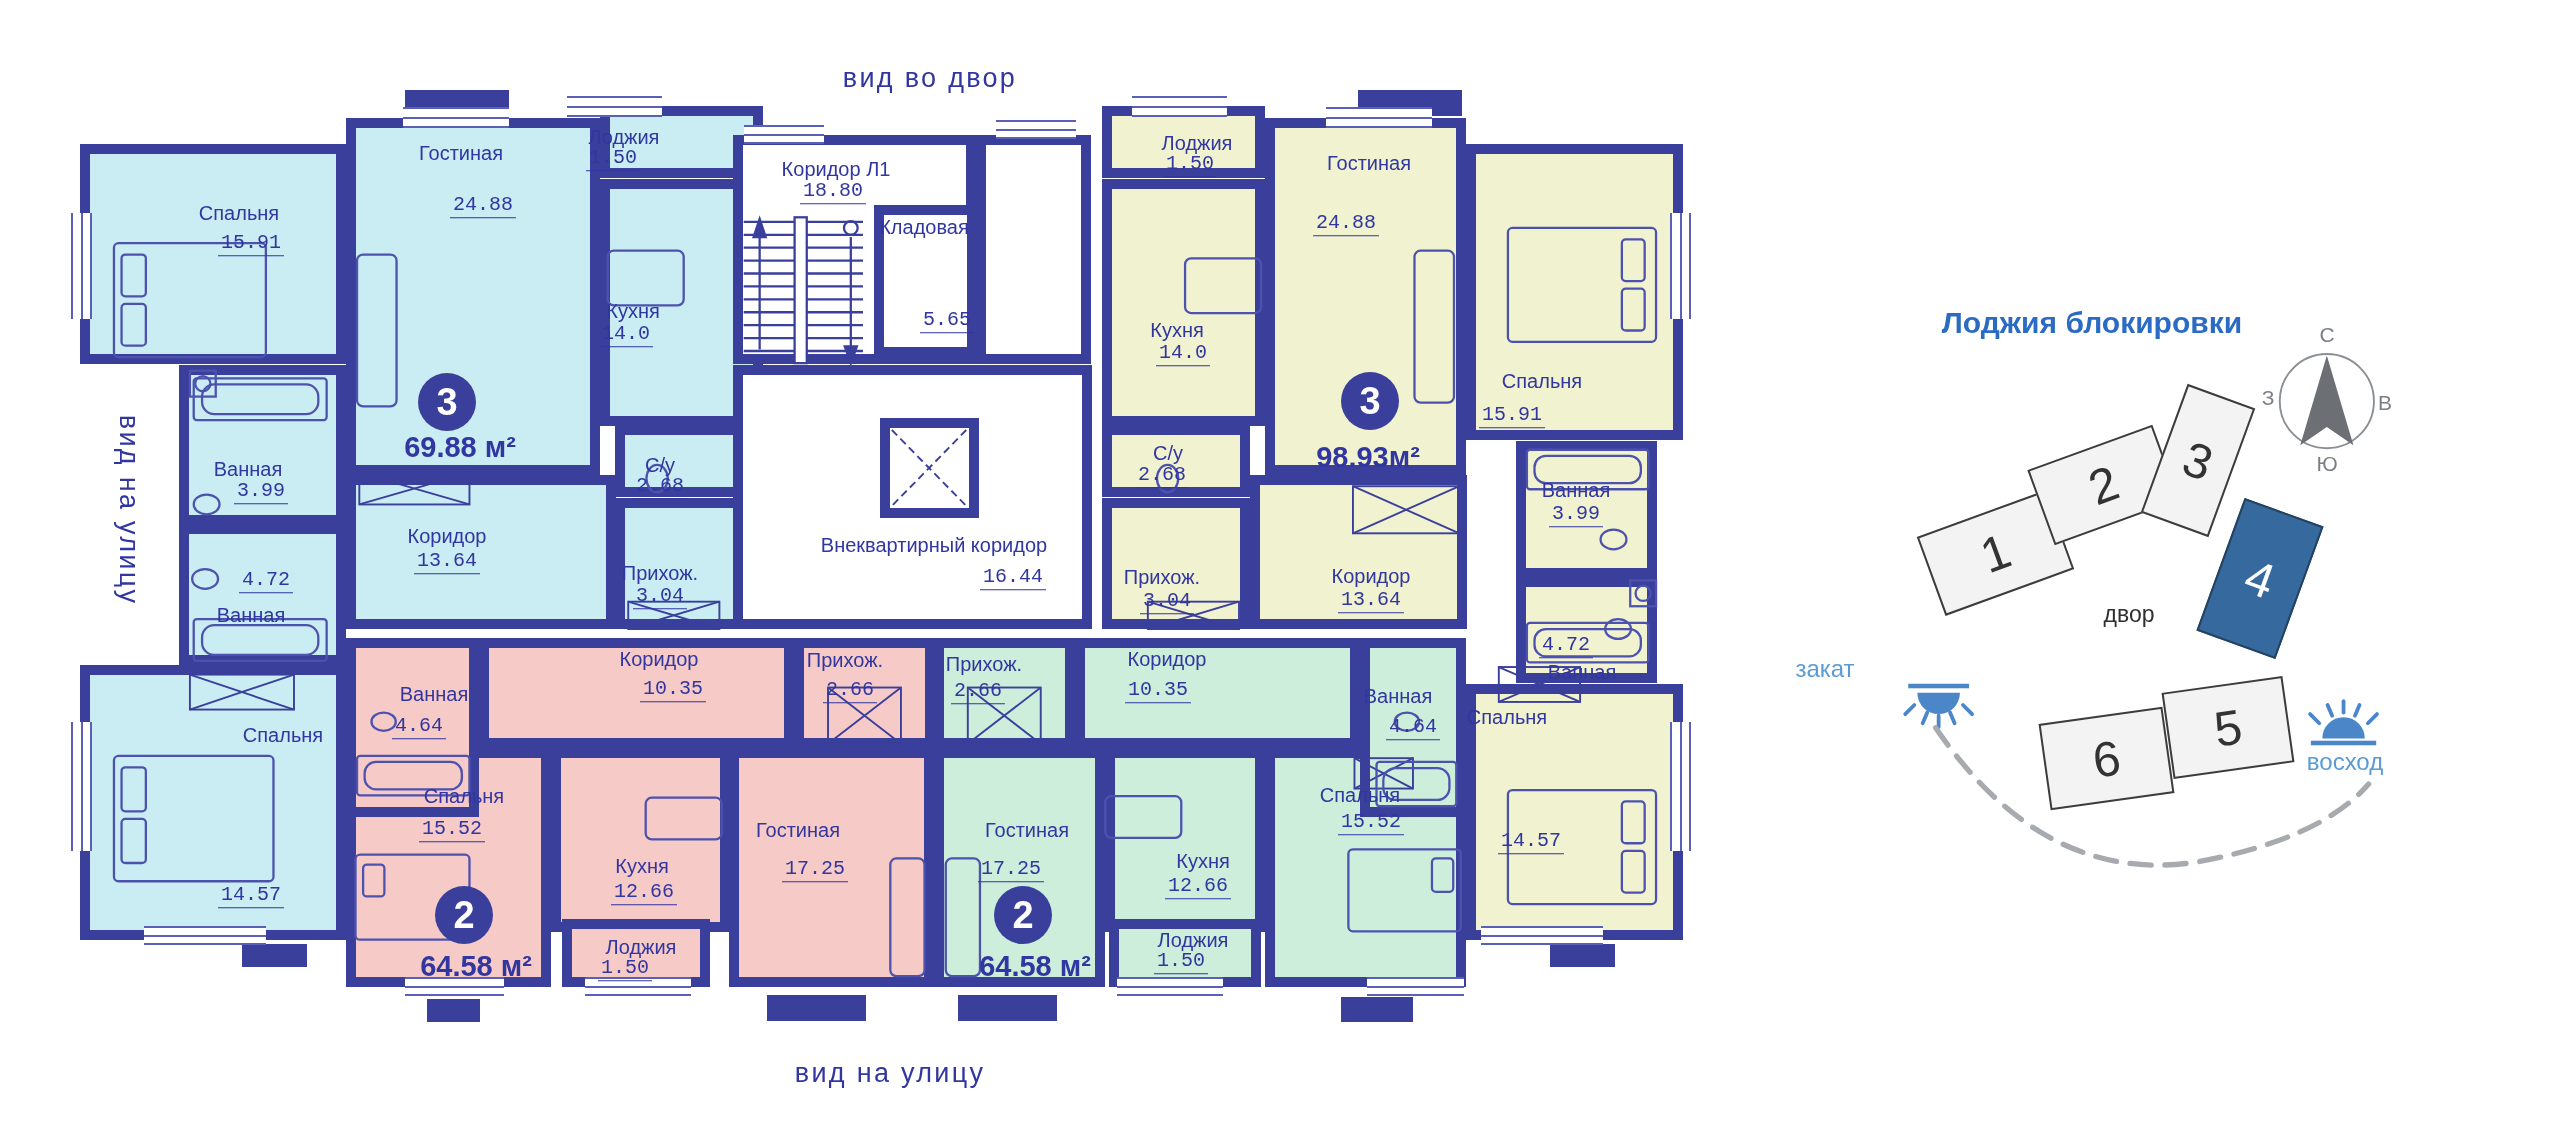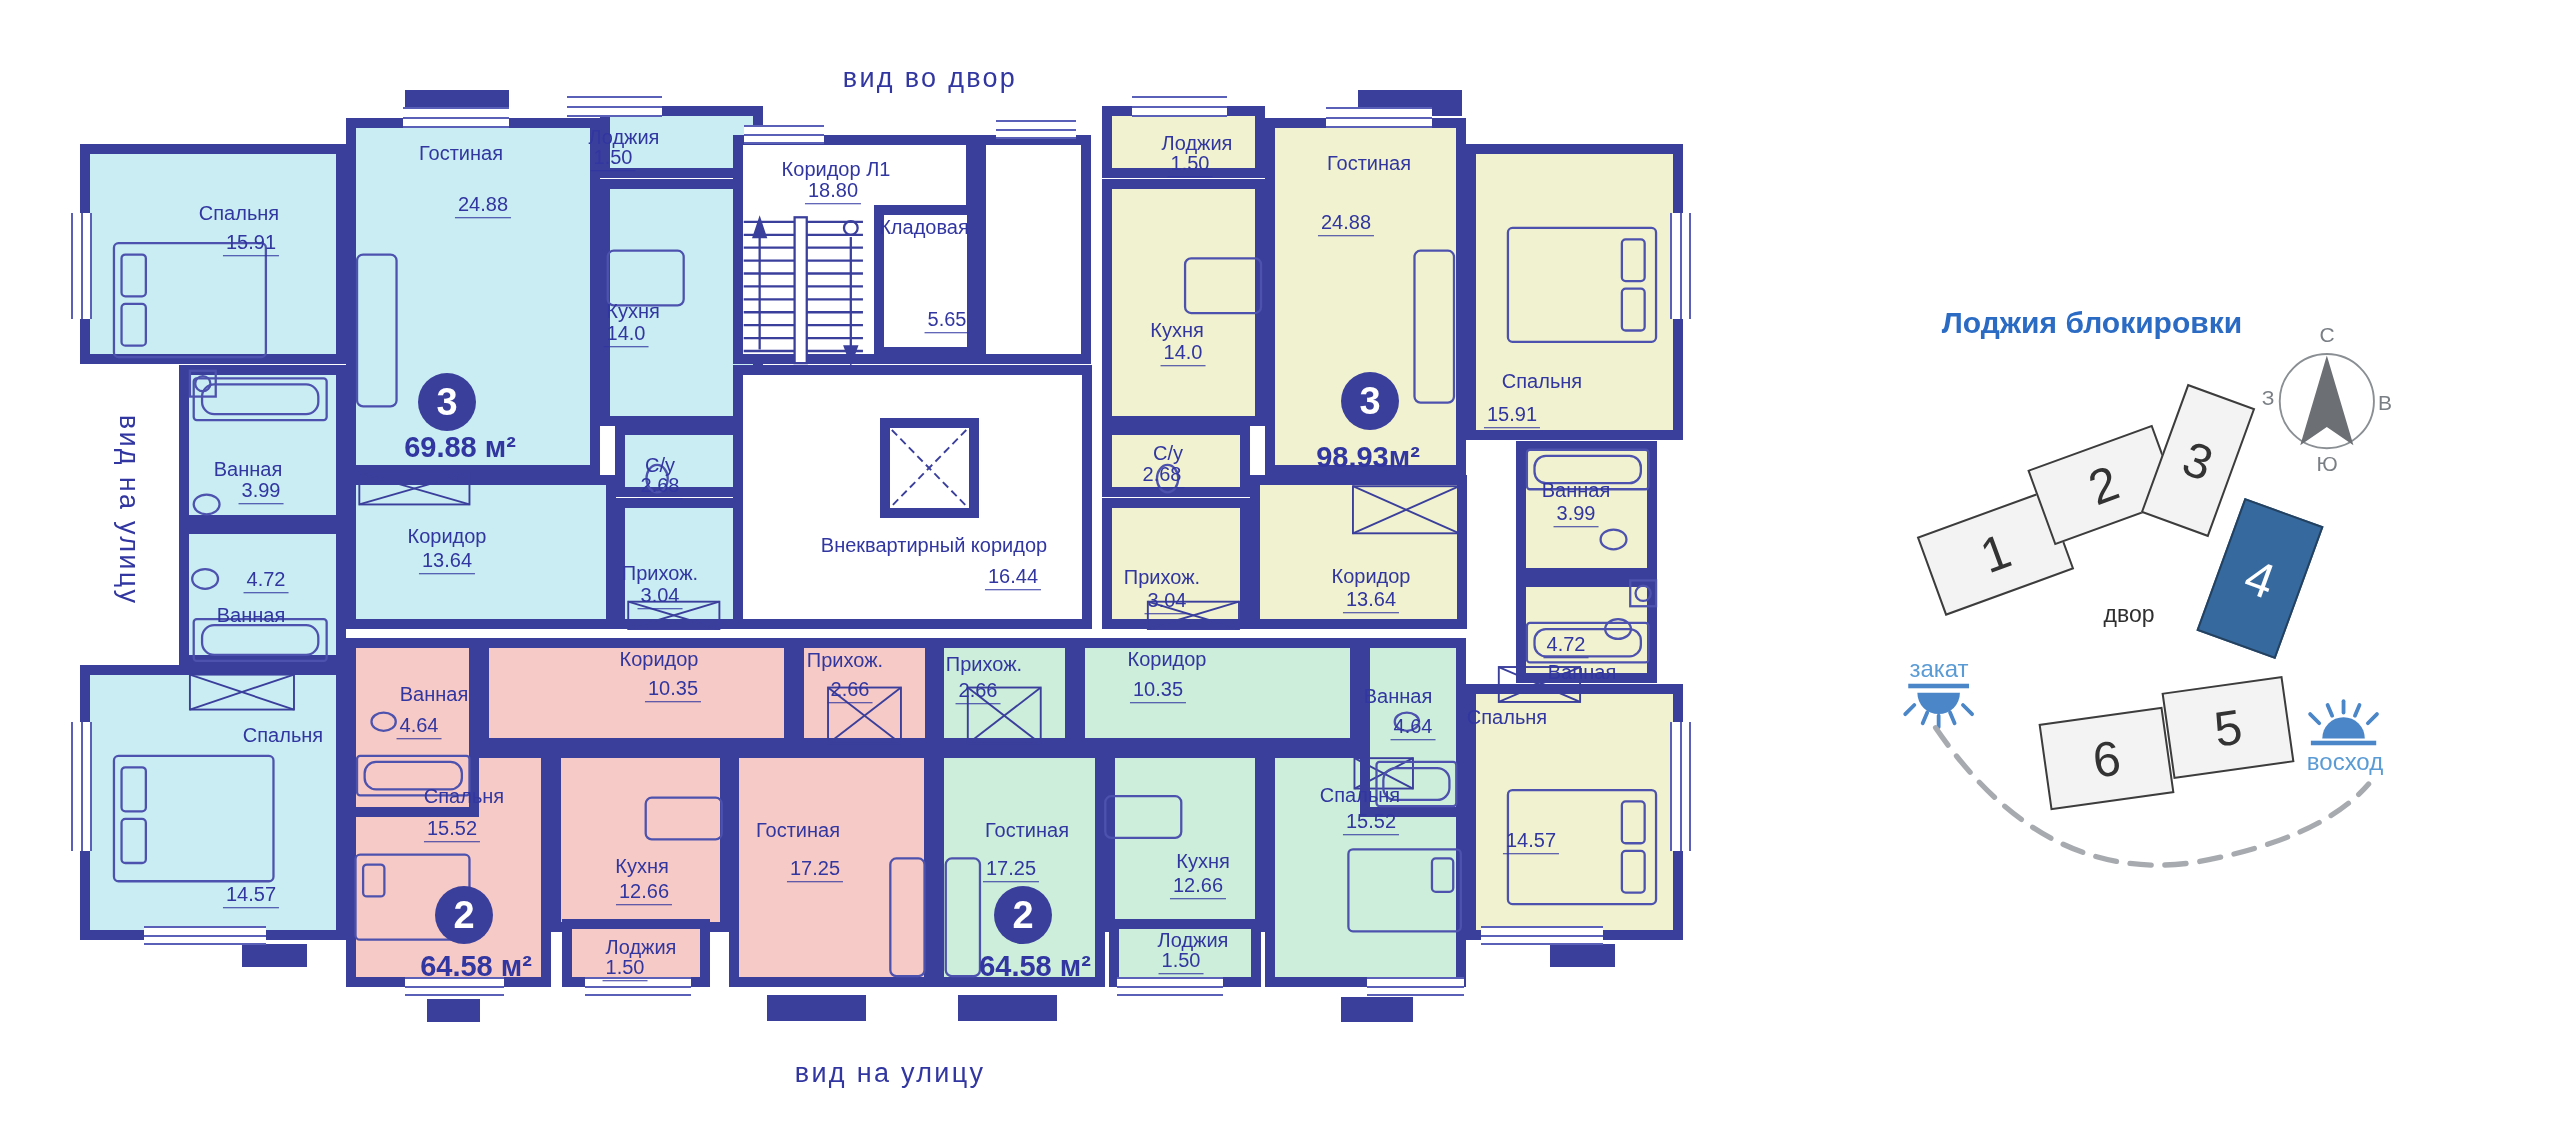--- a/index.html
+++ b/index.html
@@ -15,21 +15,21 @@
   .slab{position:absolute;background:#3b3f9c;z-index:0;}
   
   .winh,.winv{position:absolute;background:#fff;z-index:4;}
   .winh{border-top:2.3px solid #5a60b8;border-bottom:2.3px solid #5a60b8;}
   .winv{border-left:2.3px solid #5a60b8;border-right:2.3px solid #5a60b8;}
   .winh::after{content:"";position:absolute;left:0;right:0;top:50%;height:2.3px;margin-top:-0.8px;background:#5a60b8;}
   .winv::after{content:"";position:absolute;top:0;bottom:0;left:50%;width:2.3px;margin-left:-0.8px;background:#5a60b8;}
   
   .lname,.lnum{position:absolute;transform:translate(-50%,-50%);color:#3136a0;
                font-size:20px;line-height:1.05;white-space:nowrap;z-index:6;}
-  .lnum{border-bottom:1.9px solid #3136a0;padding:0 3px 1.5px;}
+  .lnum{border-bottom:1.9px solid #3136a0;padding:0 3px 1.5px;font-family:Liberation Mono, monospace;}
   .badge{position:absolute;width:58px;height:58px;border-radius:50%;background:#3b3f9c;color:#fff;
          display:flex;align-items:center;justify-content:center;font-size:38px;font-weight:bold;
          transform:translate(-50%,-50%);z-index:6;}
   .aptarea{position:absolute;transform:translate(-50%,-50%);font-size:29px;font-weight:bold;
            color:#3136a0;white-space:nowrap;z-index:6;}
   .vtitle{position:absolute;transform:translate(-50%,-50%);font-size:27px;letter-spacing:2.3px;
           color:#3136a0;white-space:nowrap;z-index:7;}
   .vtitle.rot{transform:translate(-50%,-50%) rotate(90deg);}
   
   .deco{position:absolute;left:0;top:0;z-index:5;pointer-events:none;}
@@ -398,21 +398,21 @@
       <span>4</span>
     </div>
   <div class="blk" style="left:2167px;top:684px;width:122px;height:87px;transform:rotate(-8deg)">
       <span>5</span>
     </div>
   <div class="blk" style="left:2044px;top:715px;width:125px;height:87px;transform:rotate(-8deg)">
       <span>6</span>
     </div>
 
   <div class="courtyard" style="left:2129px;top:614px">двор</div>
-  <div class="sunlabel" style="left:1939px;top:669px">закат</div>
+  <div class="sunlabel" style="left:1825px;top:669px">закат</div>
   <div class="sunlabel" style="left:2345px;top:762px">восход</div>
 
   <div class="cletter" style="left:2327px;top:335px">С</div>
   <div class="cletter" style="left:2327px;top:464px">Ю</div>
   <div class="cletter" style="left:2268px;top:398px">З</div>
   <div class="cletter" style="left:2385px;top:403px">В</div>
 
 </div>
 
 

